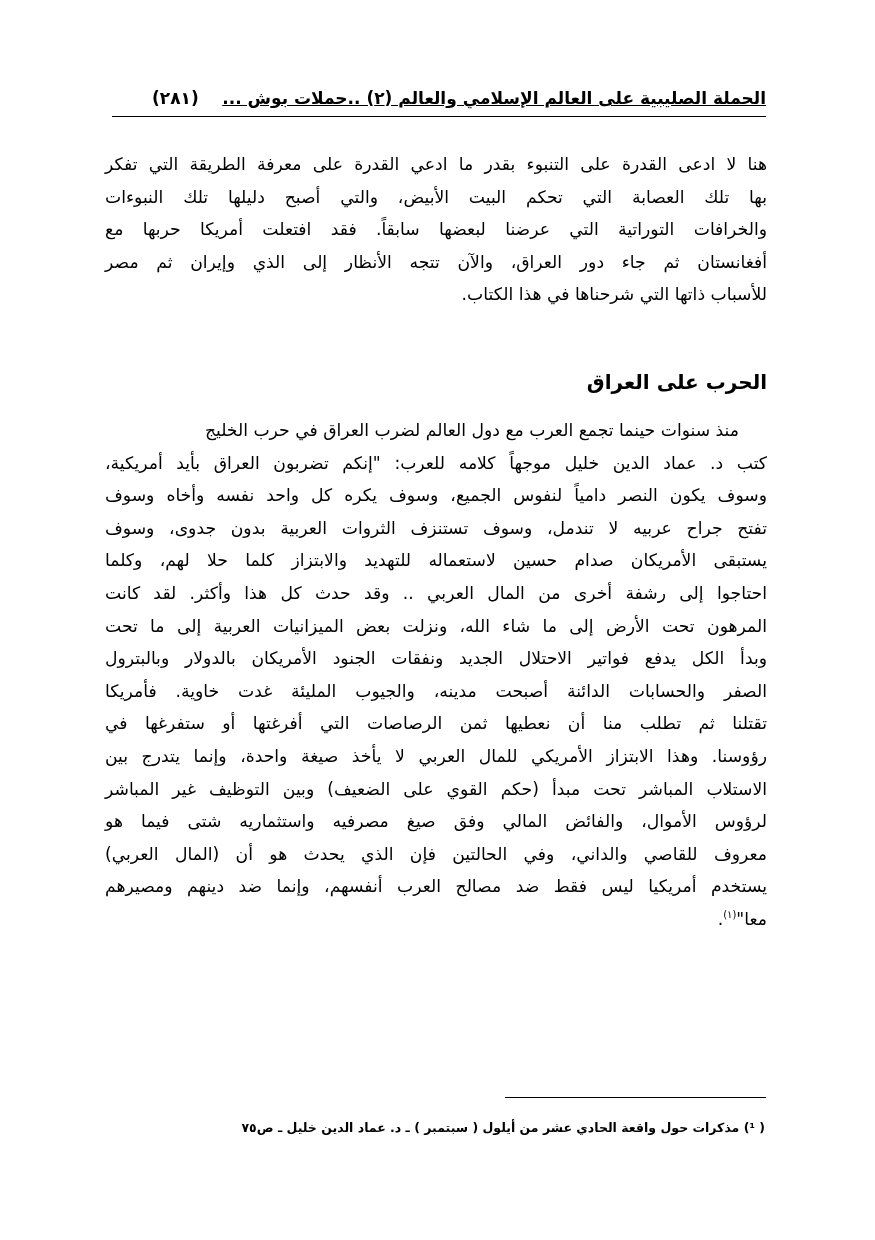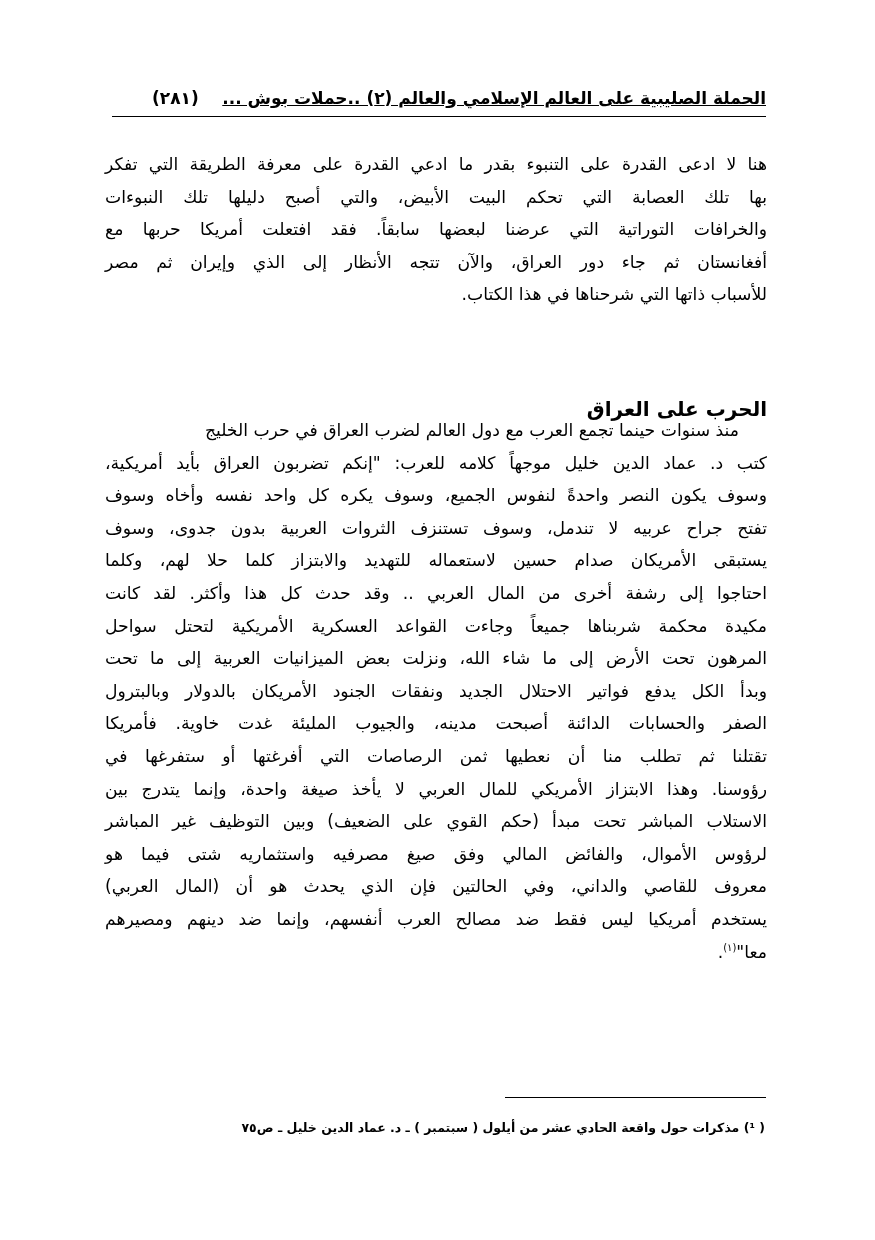--- a/index.html
+++ b/index.html
@@ -14,21 +14,21 @@
   .header .pnum { position: absolute; left: 4px; top: 2px; white-space: nowrap; font-weight: bold; margin-left: 36px; }
   .body {
     position: absolute; left: 105px; top: 148px; width: 662px;
     direction: rtl; text-align: justify; text-align-last: right;
     font-family: "DejaVu Sans", sans-serif; font-size: 17.2px; line-height: 32.6px;
   }
   .line { display: block; text-align: justify; text-align-last: justify; white-space: nowrap; }
   .line.last { text-align-last: right; }
   .heading {
     position: absolute; right: 108px; top: 370px; direction: rtl;
-    font-family: "DejaVu Sans", sans-serif; font-weight: bold; font-size: 20px; margin-top: 27px;
+    font-family: "DejaVu Sans", sans-serif; font-weight: bold; font-size: 20px;
   }
   .body2 {
     position: absolute; left: 105px; top: 414px; width: 662px;
     direction: rtl; font-family: "DejaVu Sans", sans-serif; font-size: 17.2px; line-height: 32.6px;
   }
   .indent { padding-right: 28px; }
   sup { font-size: 10px; line-height: 0; }
   .fn-rule { position: absolute; left: 505px; top: 1097px; width: 261px; border-top: 1.2px solid #000; }
   .footnote {
     position: absolute; right: 110px; top: 1104px; direction: rtl; white-space: nowrap;
@@ -51,25 +51,24 @@
     <span class="line">والخرافات التوراتية التي عرضنا لبعضها سابقاً. فقد افتعلت أمريكا حربها مع</span>
     <span class="line">أفغانستان ثم جاء دور العراق، والآن تتجه الأنظار إلى الذي وإيران ثم مصر</span>
     <span class="line last">للأسباب ذاتها التي شرحناها في هذا الكتاب.</span>
   </div>
 
   <div class="heading">الحرب على العراق</div>
 
   <div class="body2">
     <span class="line indent last">منذ سنوات حينما تجمع العرب مع دول العالم لضرب العراق في حرب الخليج</span>
     <span class="line">كتب د. عماد الدين خليل موجهاً كلامه للعرب: "إنكم تضربون العراق بأيد أمريكية،</span>
-    <span class="line">وسوف يكون النصر واحدةً لنفوس الجميع، وسوف يكره كل واحد نفسه وأخاه وسوف</span>
+    <span class="line">وسوف يكون النصر دامياً لنفوس الجميع، وسوف يكره كل واحد نفسه وأخاه وسوف</span>
     <span class="line">تفتح جراح عربيه لا تندمل، وسوف تستنزف الثروات العربية بدون جدوى، وسوف</span>
     <span class="line">يستبقى الأمريكان صدام حسين لاستعماله للتهديد والابتزاز كلما حلا لهم، وكلما</span>
     <span class="line">احتاجوا إلى رشفة أخرى من المال العربي .. وقد حدث كل هذا وأكثر. لقد كانت</span>
-    <span class="line">مكيدة محكمة شربناها جميعاً وجاءت القواعد العسكرية الأمريكية لتحتل سواحل</span>
     <span class="line">المرهون تحت الأرض إلى ما شاء الله، ونزلت بعض الميزانيات العربية إلى ما تحت</span>
     <span class="line">وبدأ الكل يدفع فواتير الاحتلال الجديد ونفقات الجنود الأمريكان بالدولار وبالبترول</span>
     <span class="line">الصفر والحسابات الدائنة أصبحت مدينه، والجيوب المليئة غدت خاوية. فأمريكا</span>
     <span class="line">تقتلنا ثم تطلب منا أن نعطيها ثمن الرصاصات التي أفرغتها أو ستفرغها في</span>
     <span class="line">رؤوسنا. وهذا الابتزاز الأمريكي للمال العربي لا يأخذ صيغة واحدة، وإنما يتدرج بين</span>
     <span class="line">الاستلاب المباشر تحت مبدأ (حكم القوي على الضعيف) وبين التوظيف غير المباشر</span>
     <span class="line">لرؤوس الأموال، والفائض المالي وفق صيغ مصرفيه واستثماريه شتى فيما هو</span>
     <span class="line">معروف للقاصي والداني، وفي الحالتين فإن الذي يحدث هو أن (المال العربي)</span>
     <span class="line">يستخدم أمريكيا ليس فقط ضد مصالح العرب أنفسهم، وإنما ضد دينهم ومصيرهم</span>
     <span class="line last"><span>معا"</span><sup>(١)</sup><span>.</span></span>

